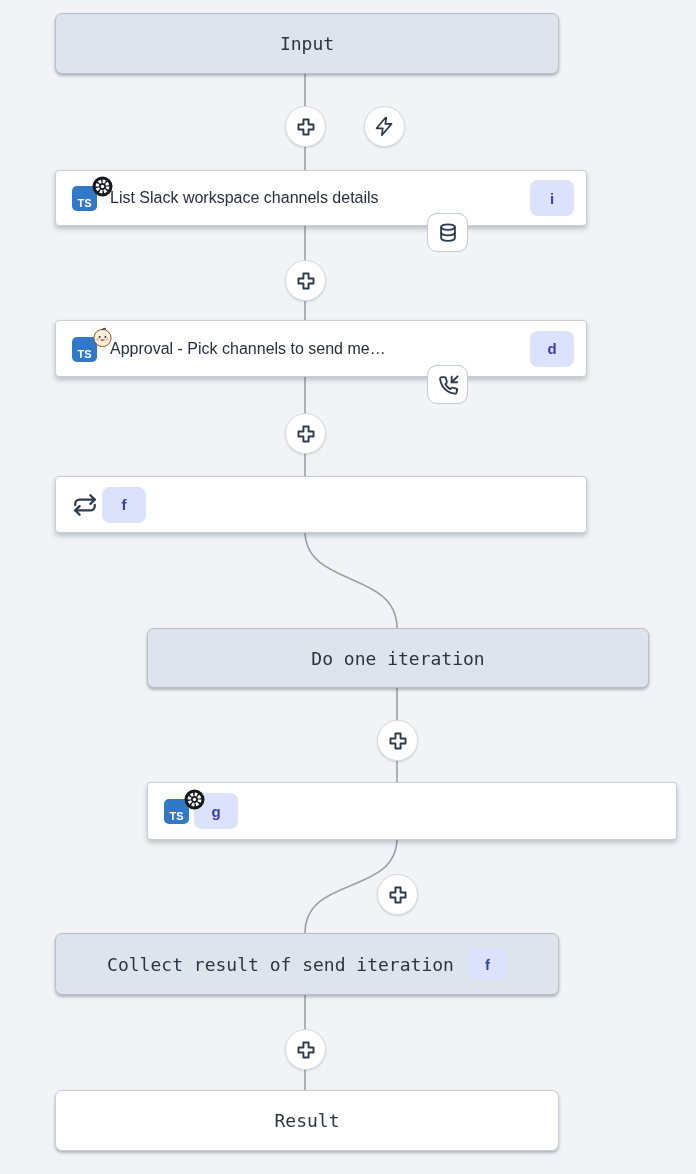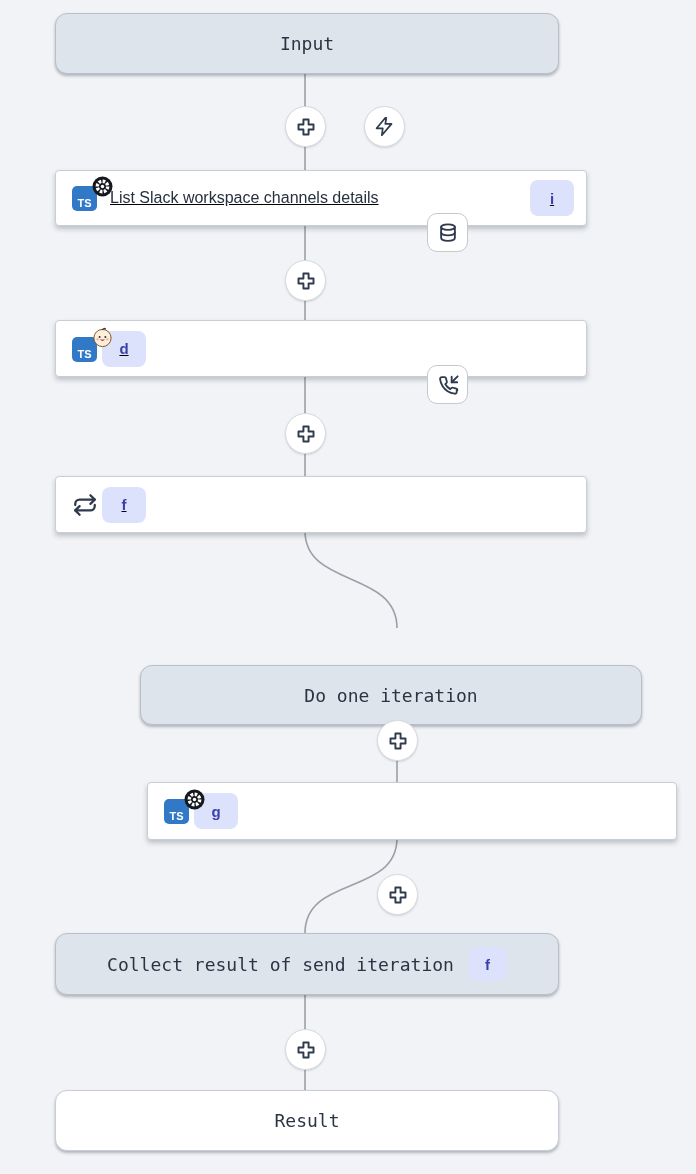--- a/index.html
+++ b/index.html
@@ -17,39 +17,38 @@
     position:absolute;left:0;top:0;z-index:0;
   }
   .connectors path{
     fill:none;stroke:#9aa0a6;stroke-width:1.6px;
   }
   
   .vnode{
     position:absolute;z-index:2;
     background:#dee4eb;
     border:1px solid #b9bfc9;
-    border-radius:12px;
+    border-radius:7px;
     box-shadow:0 2px 3px rgba(55,65,81,.35);
     display:flex;align-items:center;justify-content:center;
     font-family:"DejaVu Sans Mono",monospace;
     font-size:18px;color:#2b3443;
     cursor:pointer;
   }
   .vnode.white{background:#ffffff;border-color:#c9cdd4;}
   
   .node{
     position:absolute;z-index:2;
     background:#ffffff;
     border:1px solid #c9cdd4;
     border-radius:4px;
     box-shadow:0 3px 5px rgba(55,65,81,.28);
     display:flex;align-items:center;
     padding:0 12px 0 16px;
     cursor:pointer;
-    text-decoration:underline;
   }
   .node-title{
     flex:1;text-align:left;
     font-size:16px;color:#27303f;
     white-space:nowrap;overflow:hidden;
     padding:0 8px;
   }
   .badge{
     background:#dce2fb;color:#3b3fa8;
     font-weight:bold;font-size:15px;
@@ -153,20 +152,21 @@
       <svg class="overlay-bubble" viewBox="0 0 21 21">
         <circle cx="10.5" cy="11" r="8.6" fill="#fcefdc" stroke="#8a5a1e" stroke-width="1"></circle>
         <path d="M10.5 2.6q1.6-2 3-.6" fill="none" stroke="#333333" stroke-width="1.1" stroke-linecap="round"></path>
         <circle cx="7.6" cy="10" r="1" fill="#333333"></circle>
         <circle cx="13.4" cy="10" r="1" fill="#333333"></circle>
         <path d="M7.8 12.6q2.7 2.8 5.4 0z" fill="#c0392b"></path>
         <circle cx="5.6" cy="12.2" r="1.2" fill="#f5b7a6"></circle>
         <circle cx="15.4" cy="12.2" r="1.2" fill="#f5b7a6"></circle>
       </svg>
     </div>
+    <div class="node-title">Approval - Pick channels to send me…</div>
     <div class="badge">d</div>
   </div>
 
   <div class="side-btn" style="left:427px;top:365px;">
     <svg width="22" height="22" viewBox="0 0 24 24" fill="none" stroke="#2f3a4d" stroke-width="2" stroke-linecap="round" stroke-linejoin="round">
       <polyline points="16 3 16 9 22 9"></polyline>
       <line x1="22.5" y1="2.5" x2="16" y2="9"></line>
       <path d="M21.5 16.92v2.58a2 2 0 0 1-2.18 2 17.8 17.8 0 0 1-7.77-2.77 17.5 17.5 0 0 1-5.4-5.4A17.8 17.8 0 0 1 3.38 5.6 2 2 0 0 1 5.37 3.4h2.58a2 2 0 0 1 2 1.72c.13.96.36 1.9.7 2.81a2 2 0 0 1-.45 2.11l-1.1 1.1a15 15 0 0 0 5.4 5.4l1.1-1.1a2 2 0 0 1 2.11-.45c.91.34 1.85.57 2.81.7a2 2 0 0 1 1.72 2.03z"></path>
     </svg>
   </div>
@@ -182,21 +182,21 @@
       <svg width="26" height="26" viewBox="0 0 24 24" fill="none" stroke="#2f3a4d" stroke-width="2.1" stroke-linecap="round" stroke-linejoin="round">
         <path d="m17 3 4 4-4 4"></path>
         <path d="M3 12v-1a4 4 0 0 1 4-4h14"></path>
         <path d="m7 21-4-4 4-4"></path>
         <path d="M21 12v1a4 4 0 0 1-4 4H3"></path>
       </svg>
     </div>
     <div class="badge">f</div>
   </div>
 
-  <div class="vnode" style="left:140px;top:628px;width:500px;height:58px;margin-top:37px;">
+  <div class="vnode" style="left:147px;top:628px;width:500px;height:58px;">
     <span>Do one iteration</span>
   </div>
 
   <div class="circle-btn" style="left:377px;top:720px;">
     <svg width="22" height="22" viewBox="0 0 24 24" fill="none" stroke="#2f3a4d" stroke-width="2.1" stroke-linejoin="round">
       <path d="M9.2 3.8h5.6v5.4h5.4v5.6h-5.4v5.4H9.2v-5.4H3.8V9.2h5.4z"></path>
     </svg>
   </div>
 
   <div class="node" style="left:147px;top:782px;width:500px;height:56px;">

